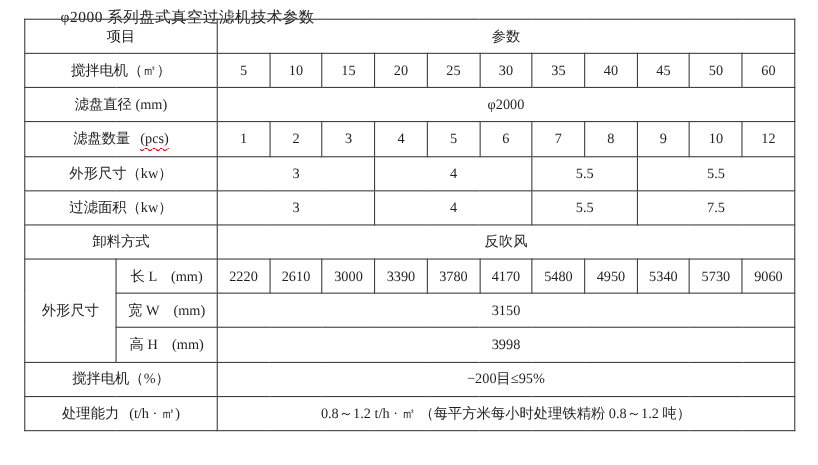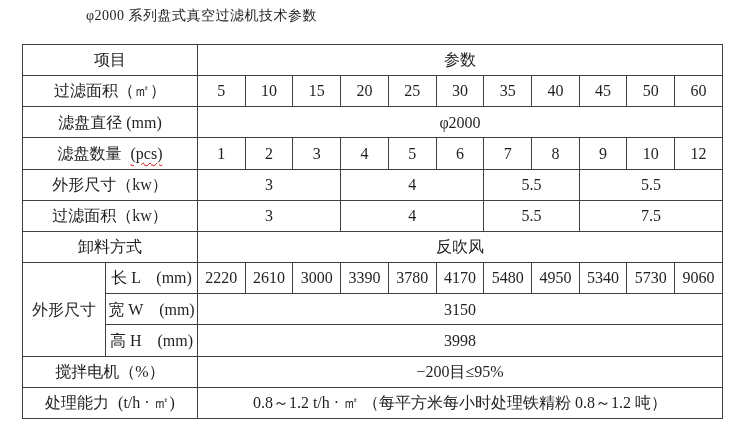--- a/index.html
+++ b/index.html
@@ -4,25 +4,24 @@
 <style>
   html,body{margin:0;padding:0;background:#ffffff;}
   .page{
     position:relative;width:744px;height:423px;background:#ffffff;
     font-family:"Liberation Serif","DejaVu Serif",serif;color:#1f1f1f;
     overflow:hidden;
   }
   .doc-title{
     position:absolute;left:55px;top:7px;font-size:14px;letter-spacing:0.5px;
     white-space:nowrap;
-    margin-left:31px;
   }
   table.params{
-    position:absolute;left:22px;top:44px;width:701px;height:375px;
-    border-collapse:collapse;table-layout:fixed;font-size:16px;
+    position:absolute;left:22px;top:17px;width:701px;height:375px;
+    border-collapse:collapse;table-layout:fixed;font-size:13px;
   }
   table.params td{
     border:1px solid #3f3f3f;text-align:center;vertical-align:middle;
     padding:0;overflow:hidden;white-space:nowrap;line-height:1.1;
   }
   .gap-left{margin-left:9px;text-align:center;}
   .squiggle{
     text-decoration-line:underline;
     text-decoration-style:wavy;
     text-decoration-color:#e00000;
@@ -54,21 +53,21 @@
         <col>
     </colgroup>
 
     <tbody>
         <tr>
       <td colspan="2">项目</td>
       <td colspan="11">参数</td>
     </tr>
 
     <tr>
-      <td colspan="2">过滤面积（㎡）</td>
+      <td colspan="2">搅拌电机（㎡）</td>
       <td>5</td>
       <td>10</td>
       <td>15</td>
       <td>20</td>
       <td>25</td>
       <td>30</td>
       <td>35</td>
       <td>40</td>
       <td>45</td>
       <td>50</td>

